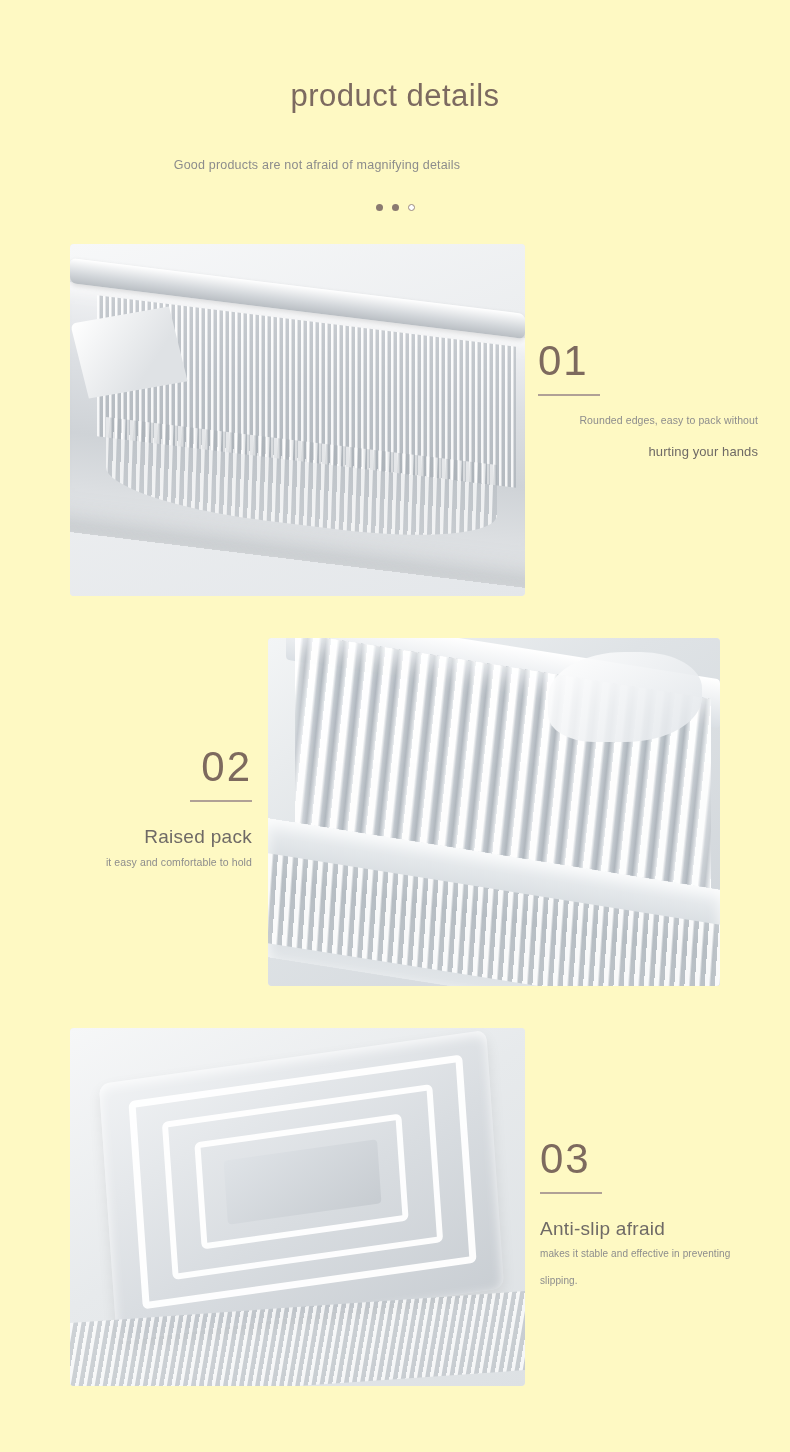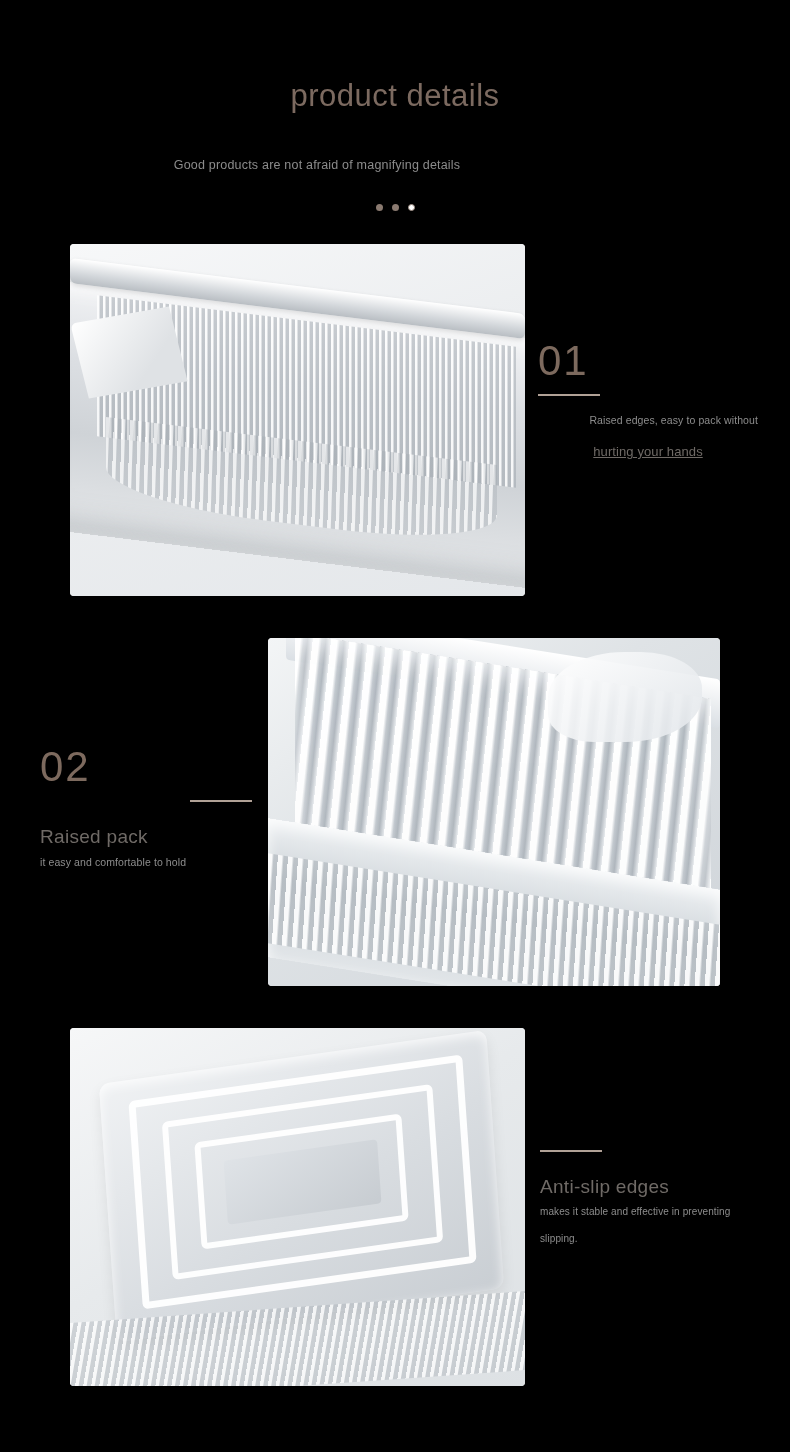--- a/index.html
+++ b/index.html
@@ -7,21 +7,21 @@
     width: 790px;
     height: 1452px;
     background: #ffffff;
     font-family: "Liberation Sans", sans-serif;
     overflow: hidden;
   }
   .page {
     position: relative;
     width: 790px;
     height: 1452px;
-    background: #000000;
+    background: #fef9c3;
   }
 
   
   .header {
     position: absolute;
     top: 0;
     left: 0;
     width: 790px;
     height: 232px;
     text-align: center;
@@ -101,21 +101,21 @@
     margin-top: 24px;
     letter-spacing: 0.3px;
   }
   .desc {
     font-size: 10.5px;
     color: #8d8d8d;
     line-height: 2.7;
     margin-top: 10px;
     letter-spacing: 0.1px;
   }
-  .right-align { }
+  .right-align { text-align: right; }
 
   
   .p1 .bg {
     position: absolute; inset: 0;
     background: linear-gradient(160deg,#f7f8f9 0%, #eceef0 45%, #e4e7ea 100%);
   }
   .p1 .tray {
     position: absolute;
     left: -6%;
     top: 16%;
@@ -316,22 +316,22 @@
       <div class="bg"></div>
       <div class="tray"></div>
       <div class="ribs"></div>
       <div class="rim"></div>
       <div class="crinkle"></div>
       <div class="corner"></div>
     </div>
     <div class="info" style="left:538px;top:96px;width:220px;">
       <div class="num">01</div>
       <div class="rule"></div>
-      <div class="desc" style="text-align:right;">Raised edges, easy to pack without</div>
-      <div class="desc" style="margin-top:0;text-align:center;font-size:13px;color:#6f6a66;text-decoration:underline;">hurting your hands</div>
+      <div class="desc" style="text-align:right;">Rounded edges, easy to pack without</div>
+      <div class="desc" style="margin-top:0;text-align:right;font-size:13px;color:#6f6a66;">hurting your hands</div>
     </div>
   </div>
 
   <div class="block" style="top:638px;left:0;width:790px;height:348px;">
     <div class="photo p2" style="left:268px;top:0;width:452px;height:348px;">
       <div class="bg"></div>
       <div class="topband"></div>
       <div class="ribs"></div>
       <div class="lobe"></div>
       <div class="lowerfoil"></div>
@@ -349,19 +349,20 @@
     <div class="photo p3" style="left:70px;top:0;width:455px;height:358px;">
       <div class="bg"></div>
       <div class="plate"></div>
       <div class="chev c1"></div>
       <div class="chev c2"></div>
       <div class="chev c3"></div>
       <div class="innerbox"></div>
       <div class="ribs"></div>
     </div>
     <div class="info" style="left:540px;top:110px;width:230px;">
+      <div class="num">03</div>
       <div class="rule"></div>
-      <div class="heading">Anti-slip edges</div>
+      <div class="heading">Anti-slip afraid</div>
       <div class="desc" style="margin-top:0;font-size:10px;">makes it stable and effective in preventing slipping.</div>
     </div>
   </div>
 
 </div>
 
 </body></html>

